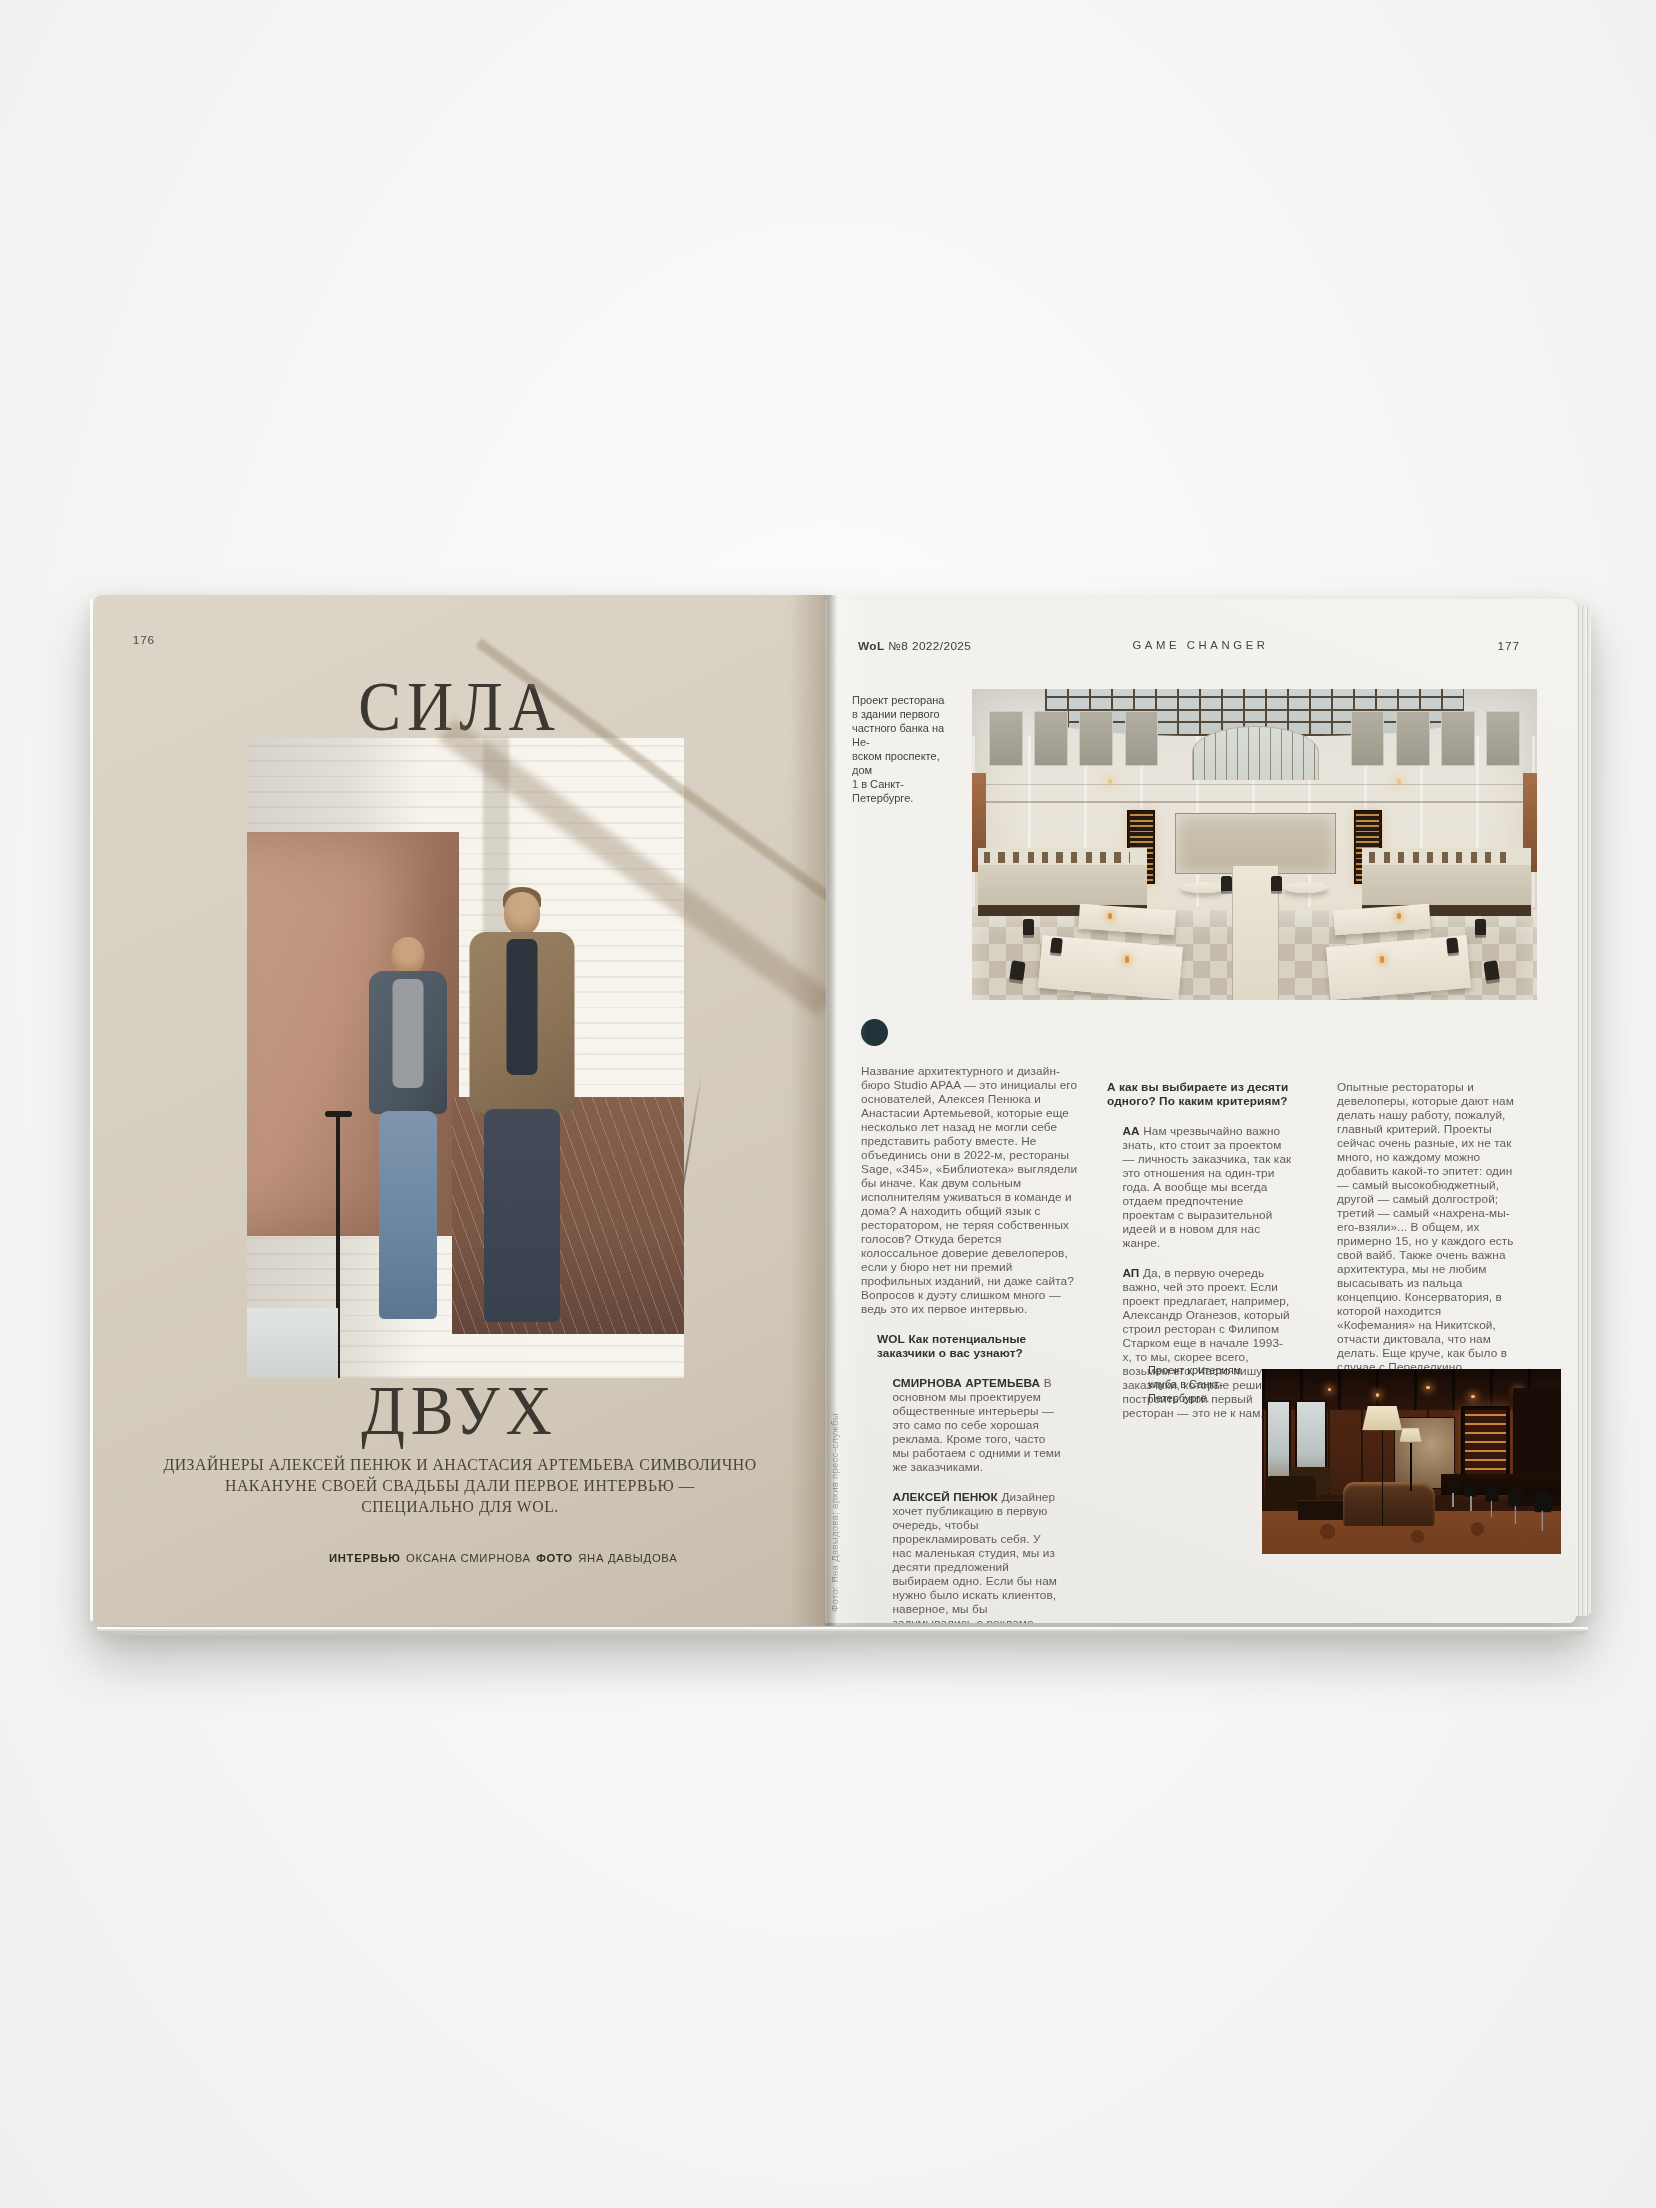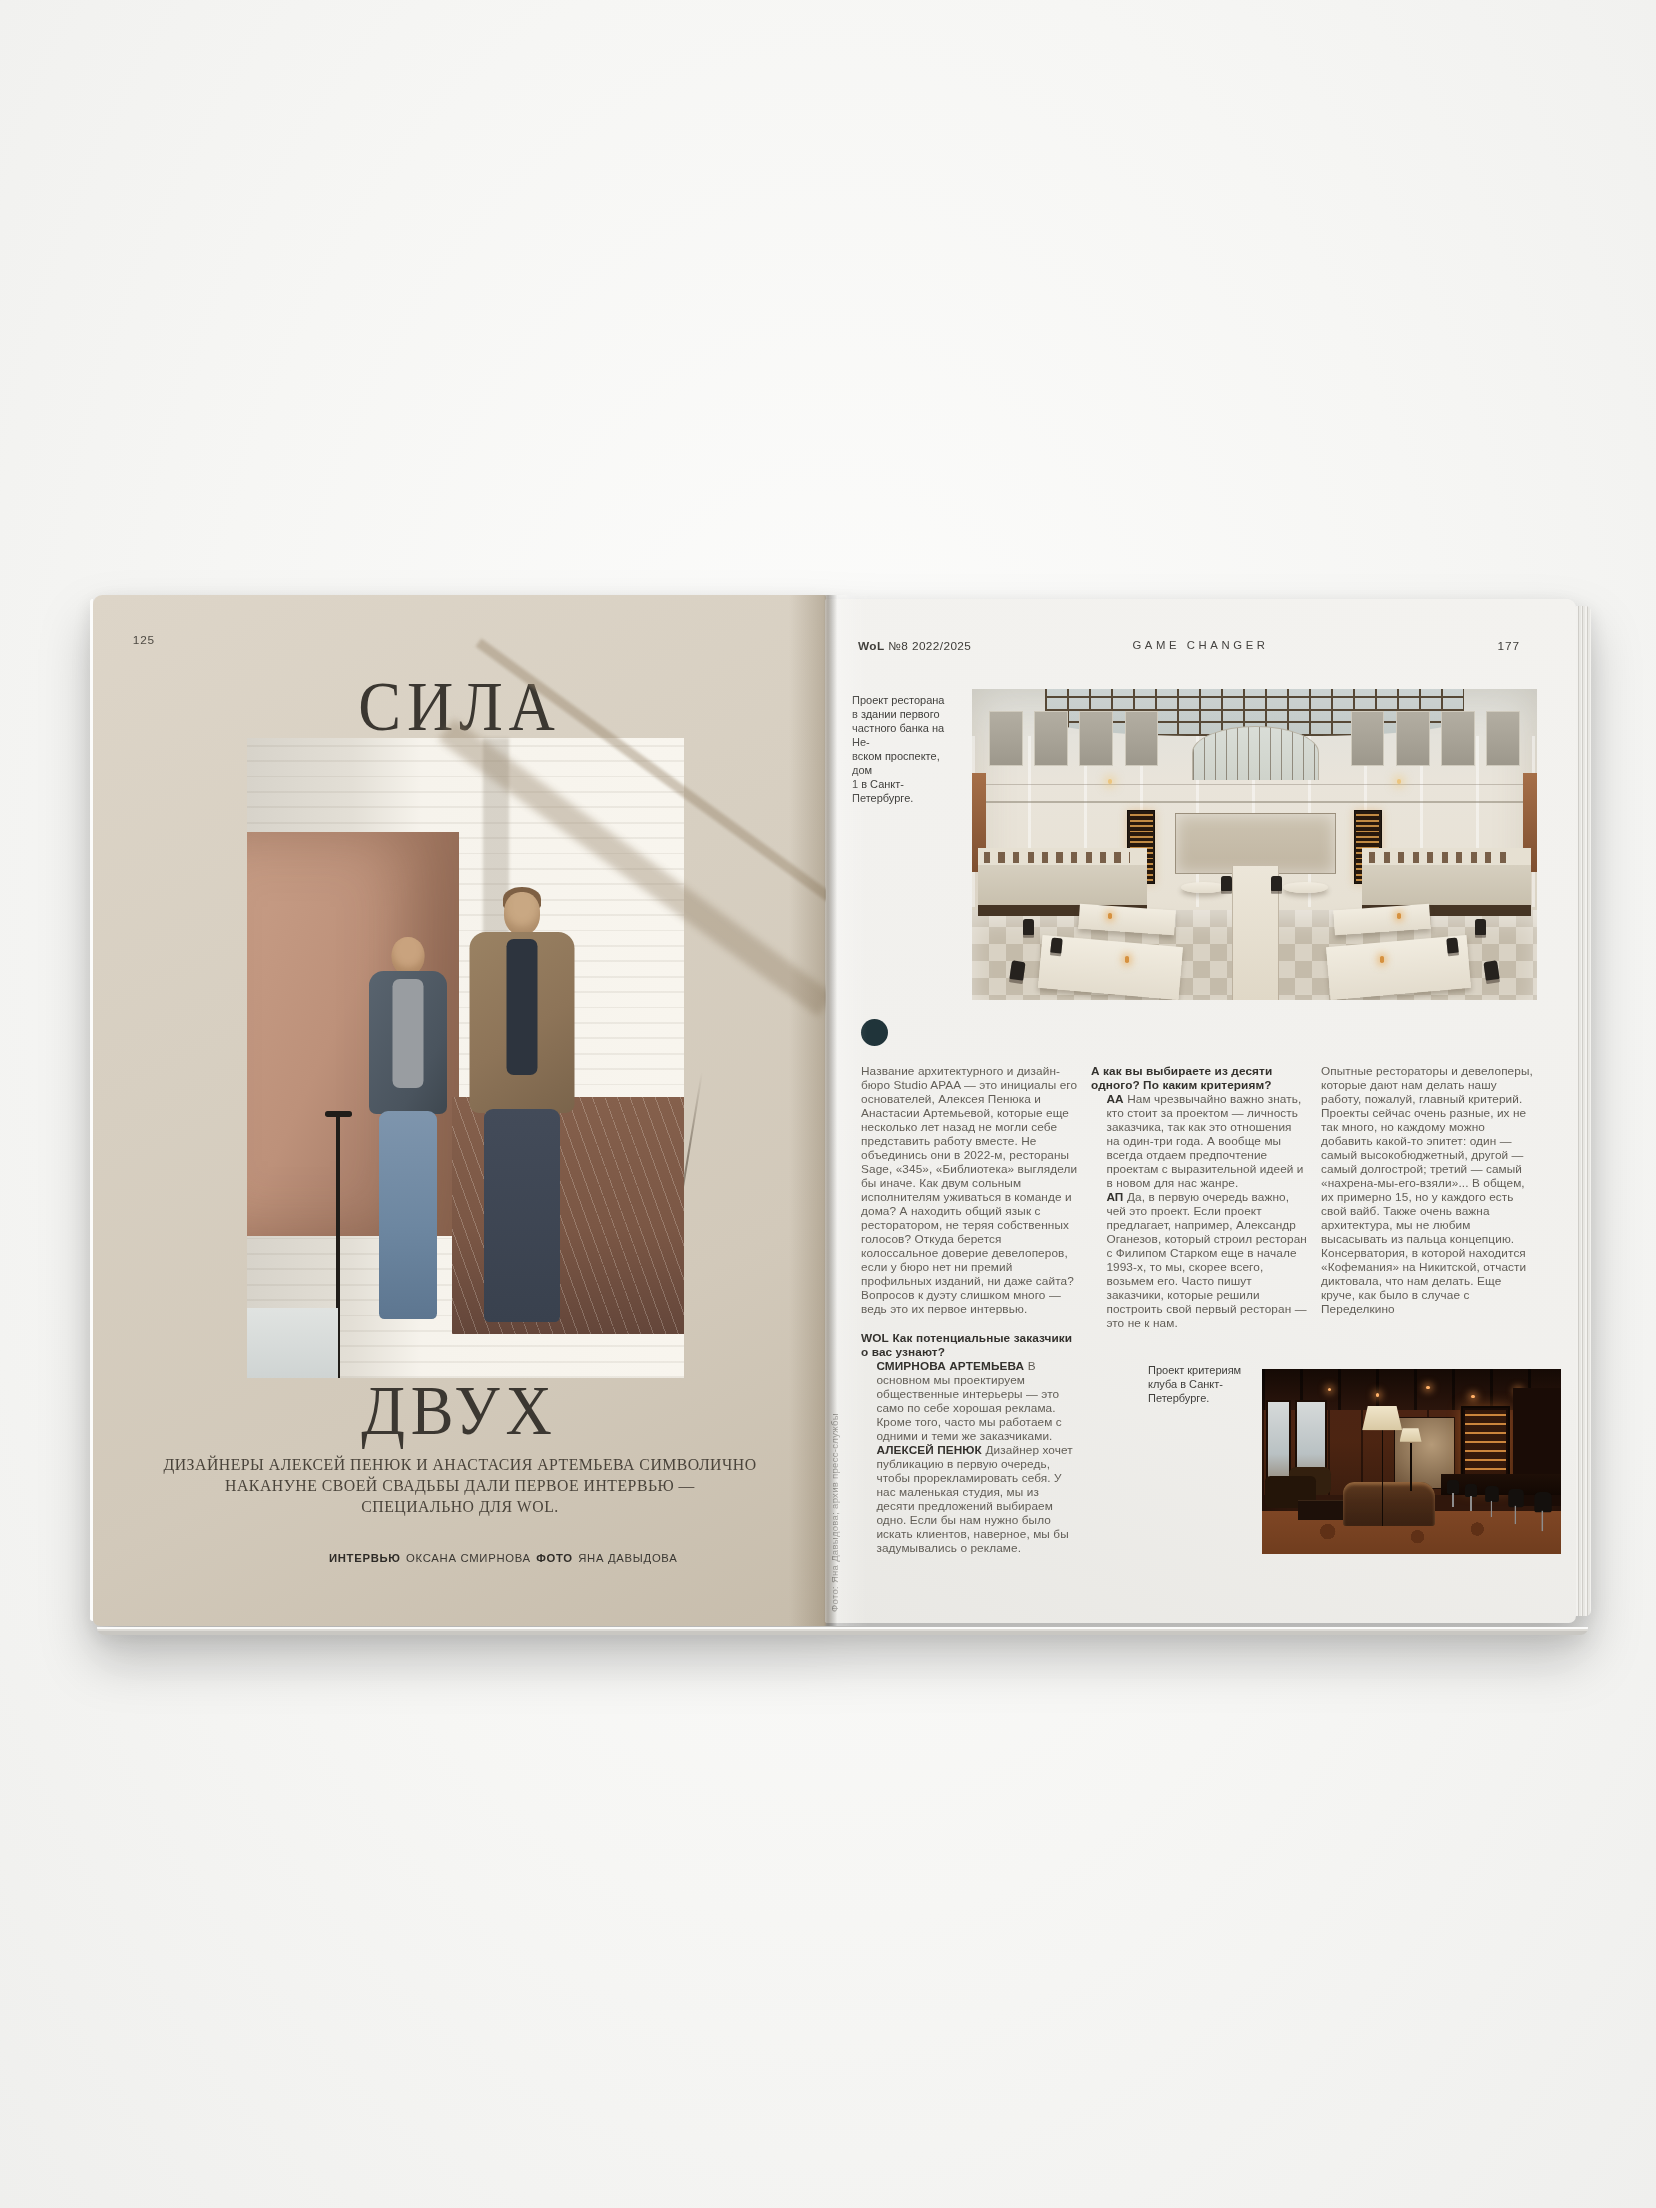--- a/index.html
+++ b/index.html
@@ -87,21 +87,21 @@
   .rp-h-right{position:absolute;right:56px;top:0;letter-spacing:0.9px;}
   .caption{font-size:11px;line-height:14px;color:#3f3e3b;white-space:pre-line;}
   .rp-cap-top{position:absolute;left:27px;top:94px;width:101px;}
   .rp-cap-btm{position:absolute;left:323px;top:764px;width:118px;}
   .rp-circle{position:absolute;left:36px;top:420px;width:27px;height:27px;border-radius:50%;background:#20343a;}
   .rp-vcredit{position:absolute;left:3.6px;top:776px;height:237px;writing-mode:vertical-rl;transform:rotate(180deg);
     font-size:9.5px;letter-spacing:0.3px;color:#8f8d88;}
   .cols{position:absolute;top:465px;}
   .col{position:absolute;width:217px;font-size:11.8px;line-height:14px;color:#615d56;letter-spacing:0.1px;}
   .col-1{left:36px;} .col-2{left:266px;} .col-3{left:496px;}
-  .col p{margin:0;}
+  .col p{margin:16px;}
   .intro{margin:0 0 14.5px 0 !important;}
   .q{font-weight:700;color:#33312d;}
   .ans{padding-left:15.4px;}
   .spk{font-weight:700;color:#33312d;margin-right:3.6px;}
 
   
   .rp-photo{position:absolute;left:147px;top:90px;width:565px;height:311px;overflow:hidden;
     background:linear-gradient(180deg,#dfe0dc 0%,#e9e4da 30%,#e7e1d4 68%,#d9d1c1 100%);
     box-shadow:inset 0 0 45px rgba(120,100,70,0.22);}
   .hp-glass{position:absolute;left:13%;top:0;width:74%;height:15%;border-radius:0 0 38% 38%;
@@ -191,21 +191,21 @@
 <body>
 
 <div class="stage">
   <div class="magazine">
 
     <div class="edge-left"></div>
     <div class="stack-right"></div>
     <div class="edge-bottom"></div>
 
     <div class="page page-left">
-      <div class="pl-num">125</div>
+      <div class="pl-num">176</div>
 
       <div class="big-title pl-title-top">СИЛА</div>
 
       <div class="pl-photo">
         <div class="pp-brick"></div>
         <div class="pp-pier"></div>
         <div class="pp-shadow1"></div>
         <div class="pp-shadow2"></div>
         <div class="pp-panel"></div>
         <div class="pp-painting"></div>

